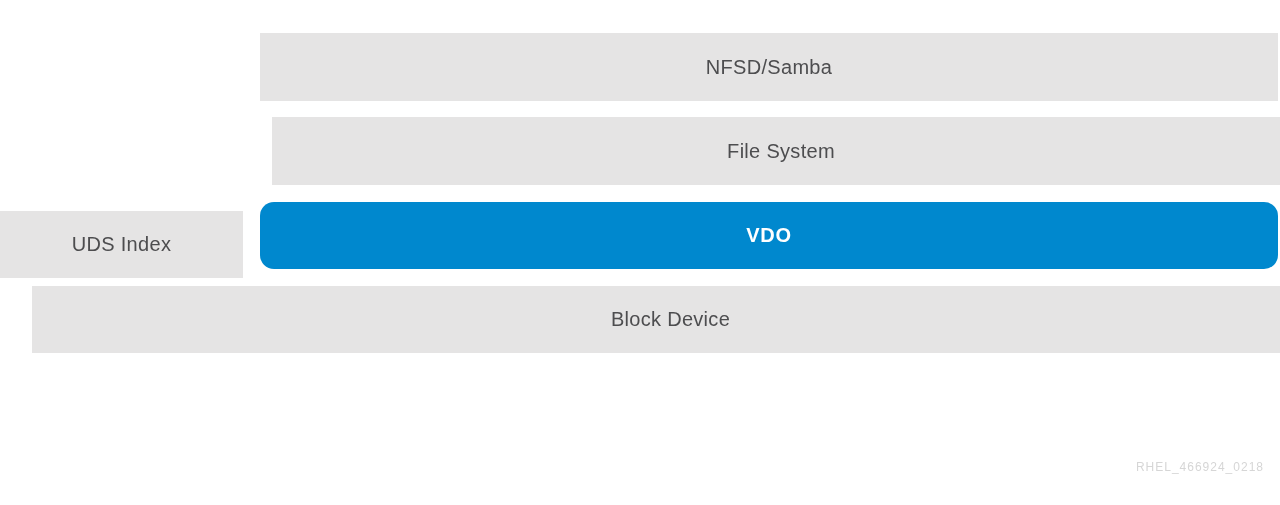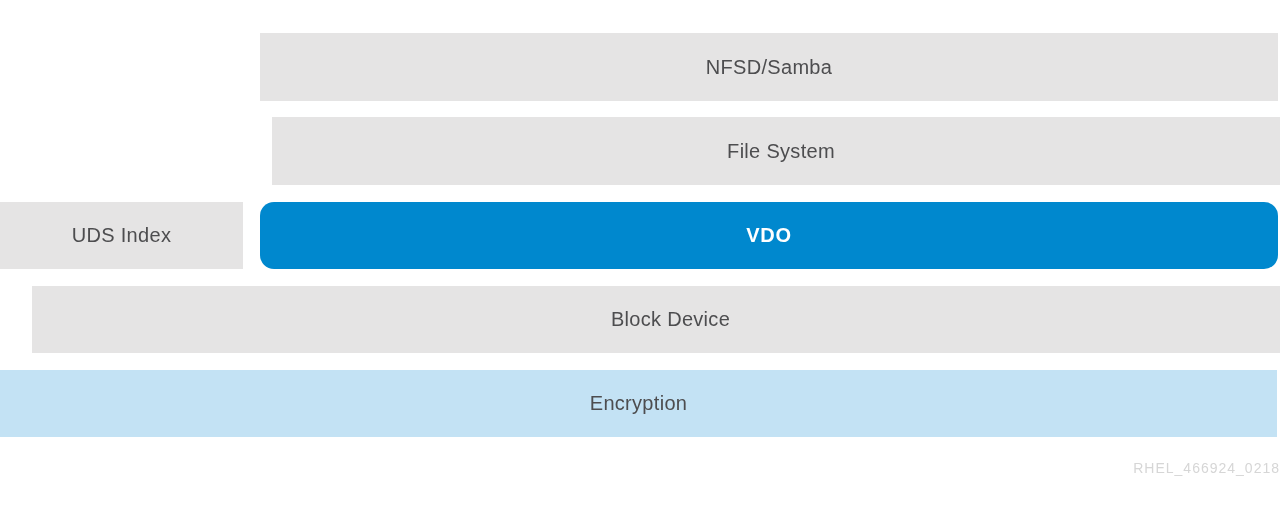--- a/index.html
+++ b/index.html
@@ -32,30 +32,30 @@
     color: var(--vdo-text, #ffffff);
     font-weight: bold;
     letter-spacing: 0.8px;
   }
   .bar--lightblue {
     background: var(--lightblue-bar, #c3e2f4);
   }
   
   .bar-nfsd       { left: 260px; top: 33px;  width: 1018px; height: 68px; }
   .bar-filesystem { left: 272px; top: 117px; width: 1018px; height: 68px; }
-  .bar-uds        { left: 0px;   top: 202px; width: 243px;  height: 67px; }
+  .bar-uds        { left: 0px;   top: 211px; width: 243px;  height: 67px; }
   .bar-vdo        { left: 260px; top: 202px; width: 1018px; height: 67px; border-radius: 14px; }
   .bar-block      { left: 0px;   top: 286px; width: 1277px; height: 67px; margin-left: 32px; }
   .bar-encryption { left: 0px;   top: 370px; width: 1277px; height: 67px; }
 
   .watermark {
     position: absolute;
-    right: 0;
+    right: 16px;
     top: 460px;
-    font-size: 14px;
+    font-size: 12px;
     letter-spacing: 1px;
     color: var(--watermark-text, #d6d6d6);
   }
 </style>
 </head>
 <body>
 
 <div class="canvas">
 
   <div class="bar bar--gray bar-nfsd">
@@ -71,19 +71,16 @@
   </div>
 
   <div class="bar bar--blue bar-vdo">
     <span>VDO</span>
   </div>
 
   <div class="bar bar--gray bar-block">
     <span>Block Device</span>
   </div>
 
-  <div class="bar bar--lightblue bar-encryption">
-    <span>Encryption</span>
-  </div>
 
   <div class="watermark">RHEL_466924_0218</div>
 
 </div>
 
 </body></html>

